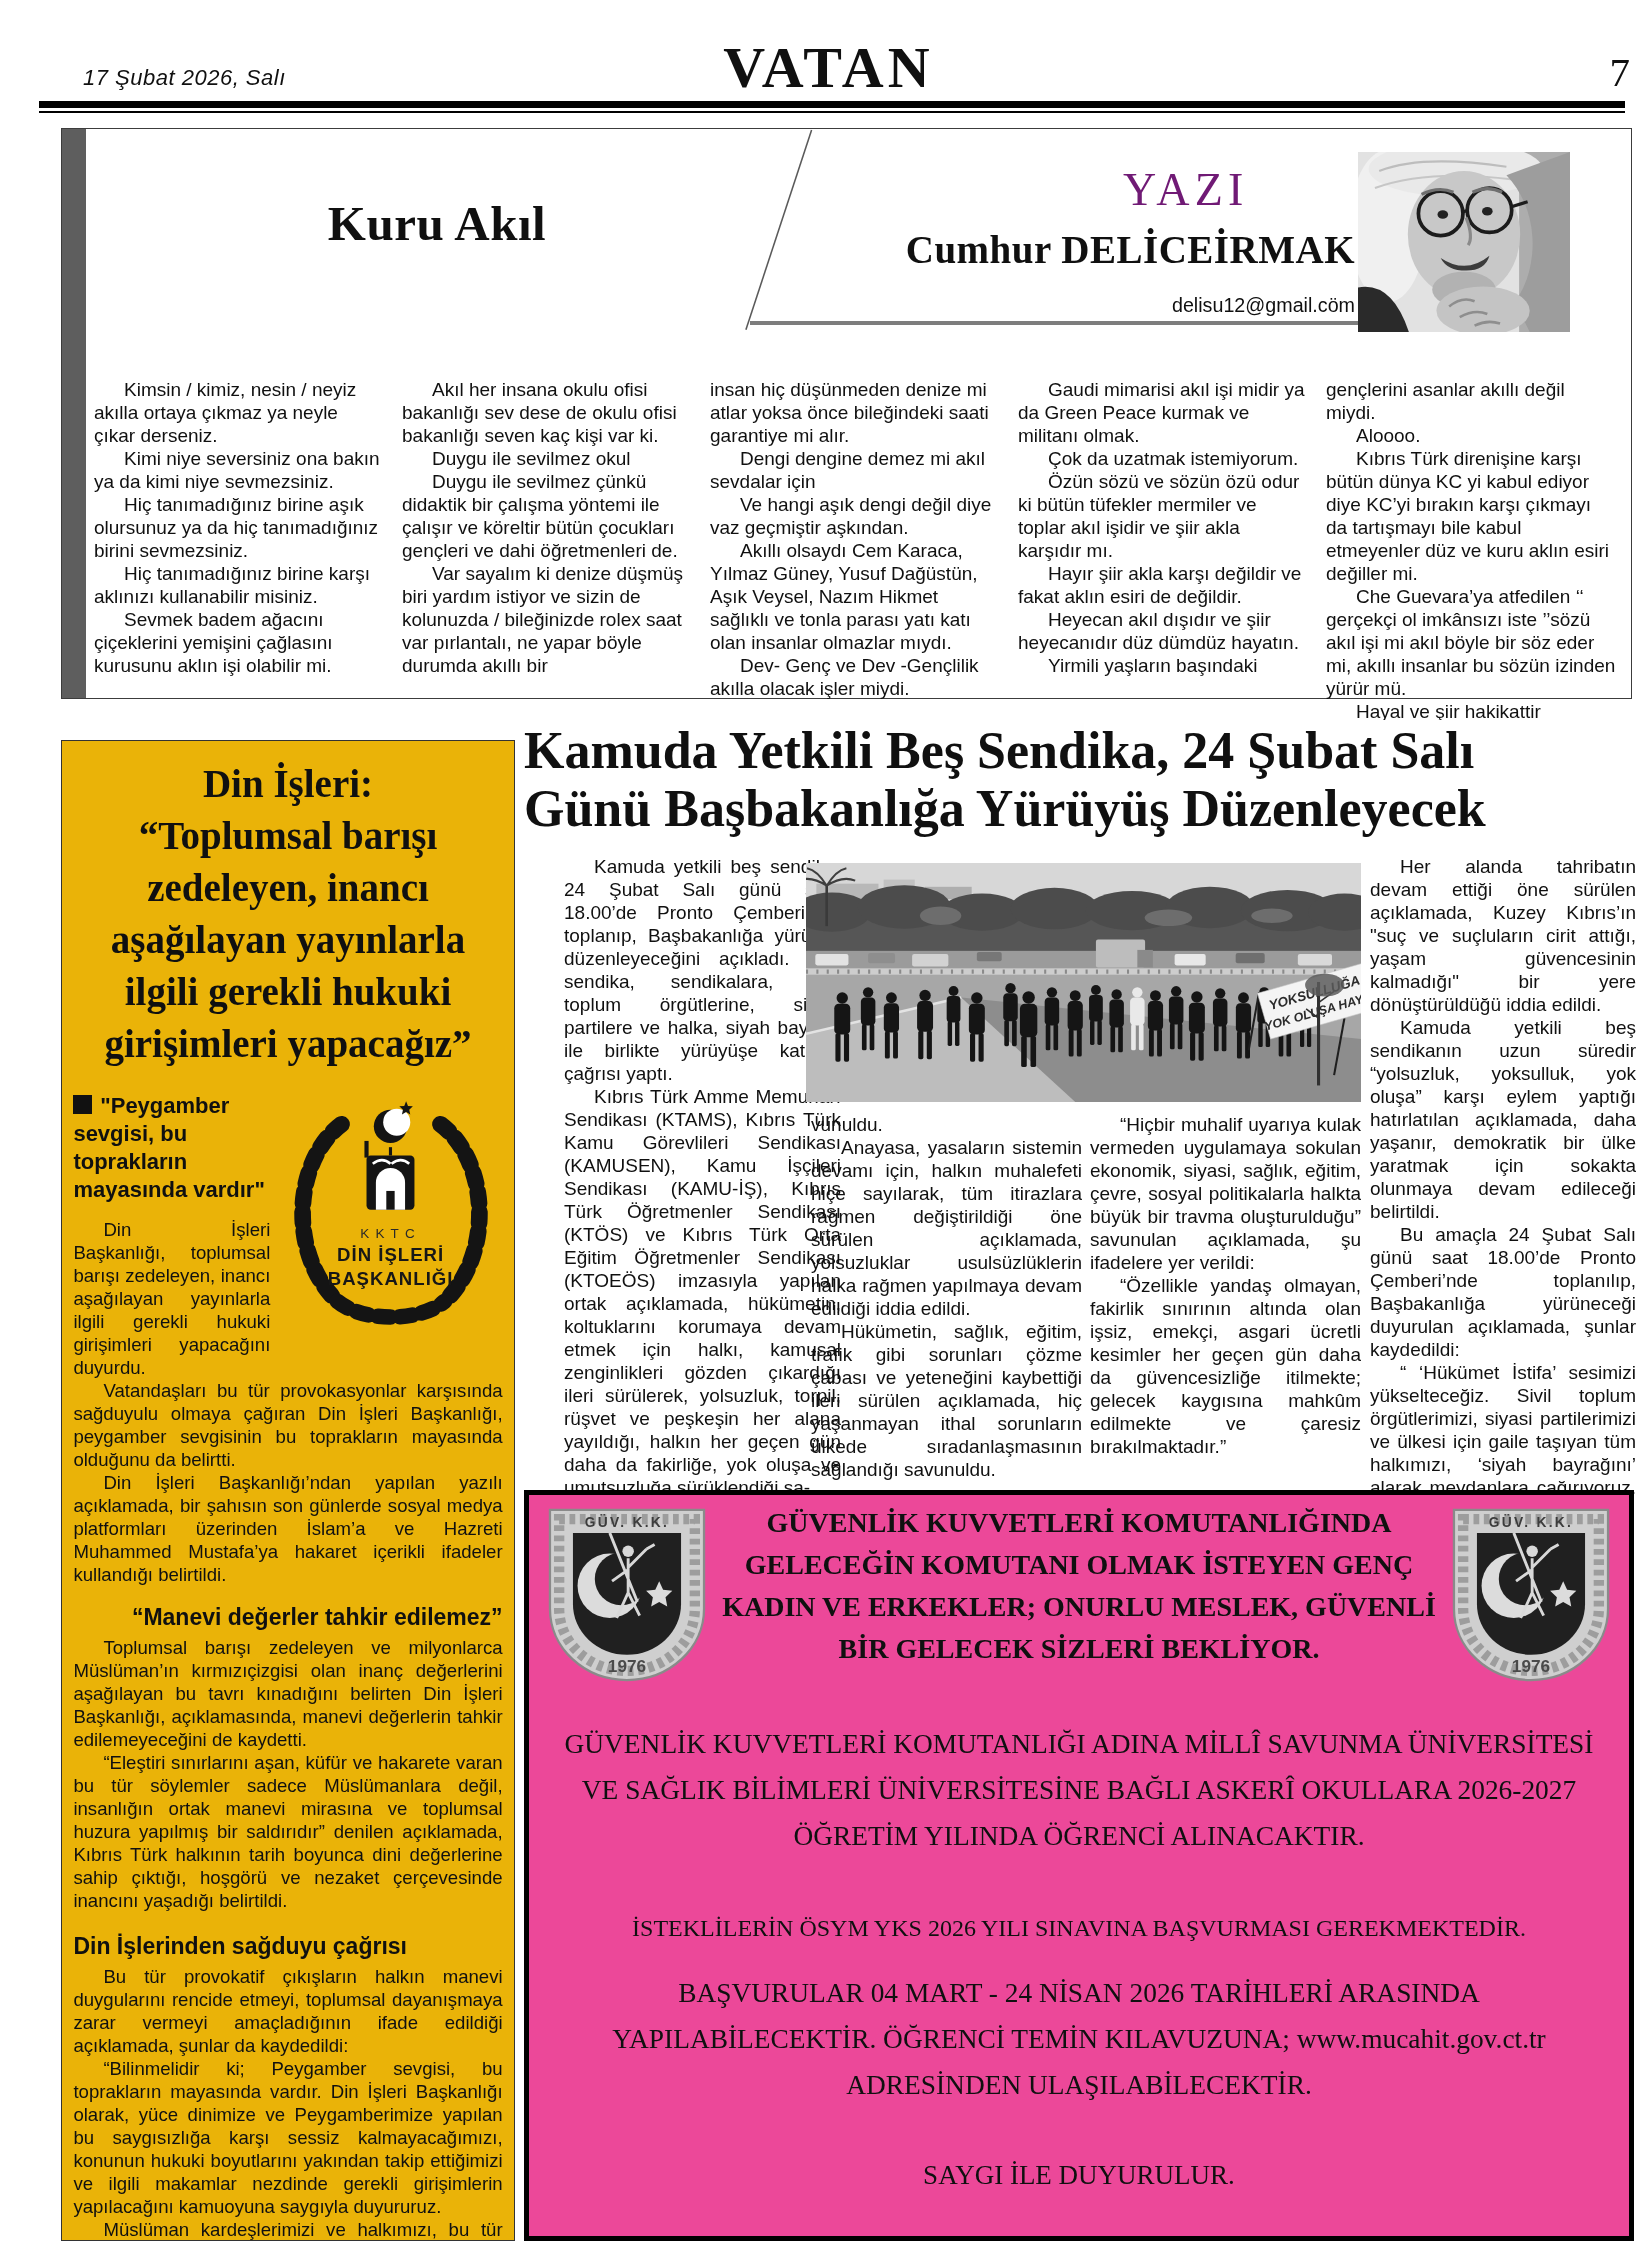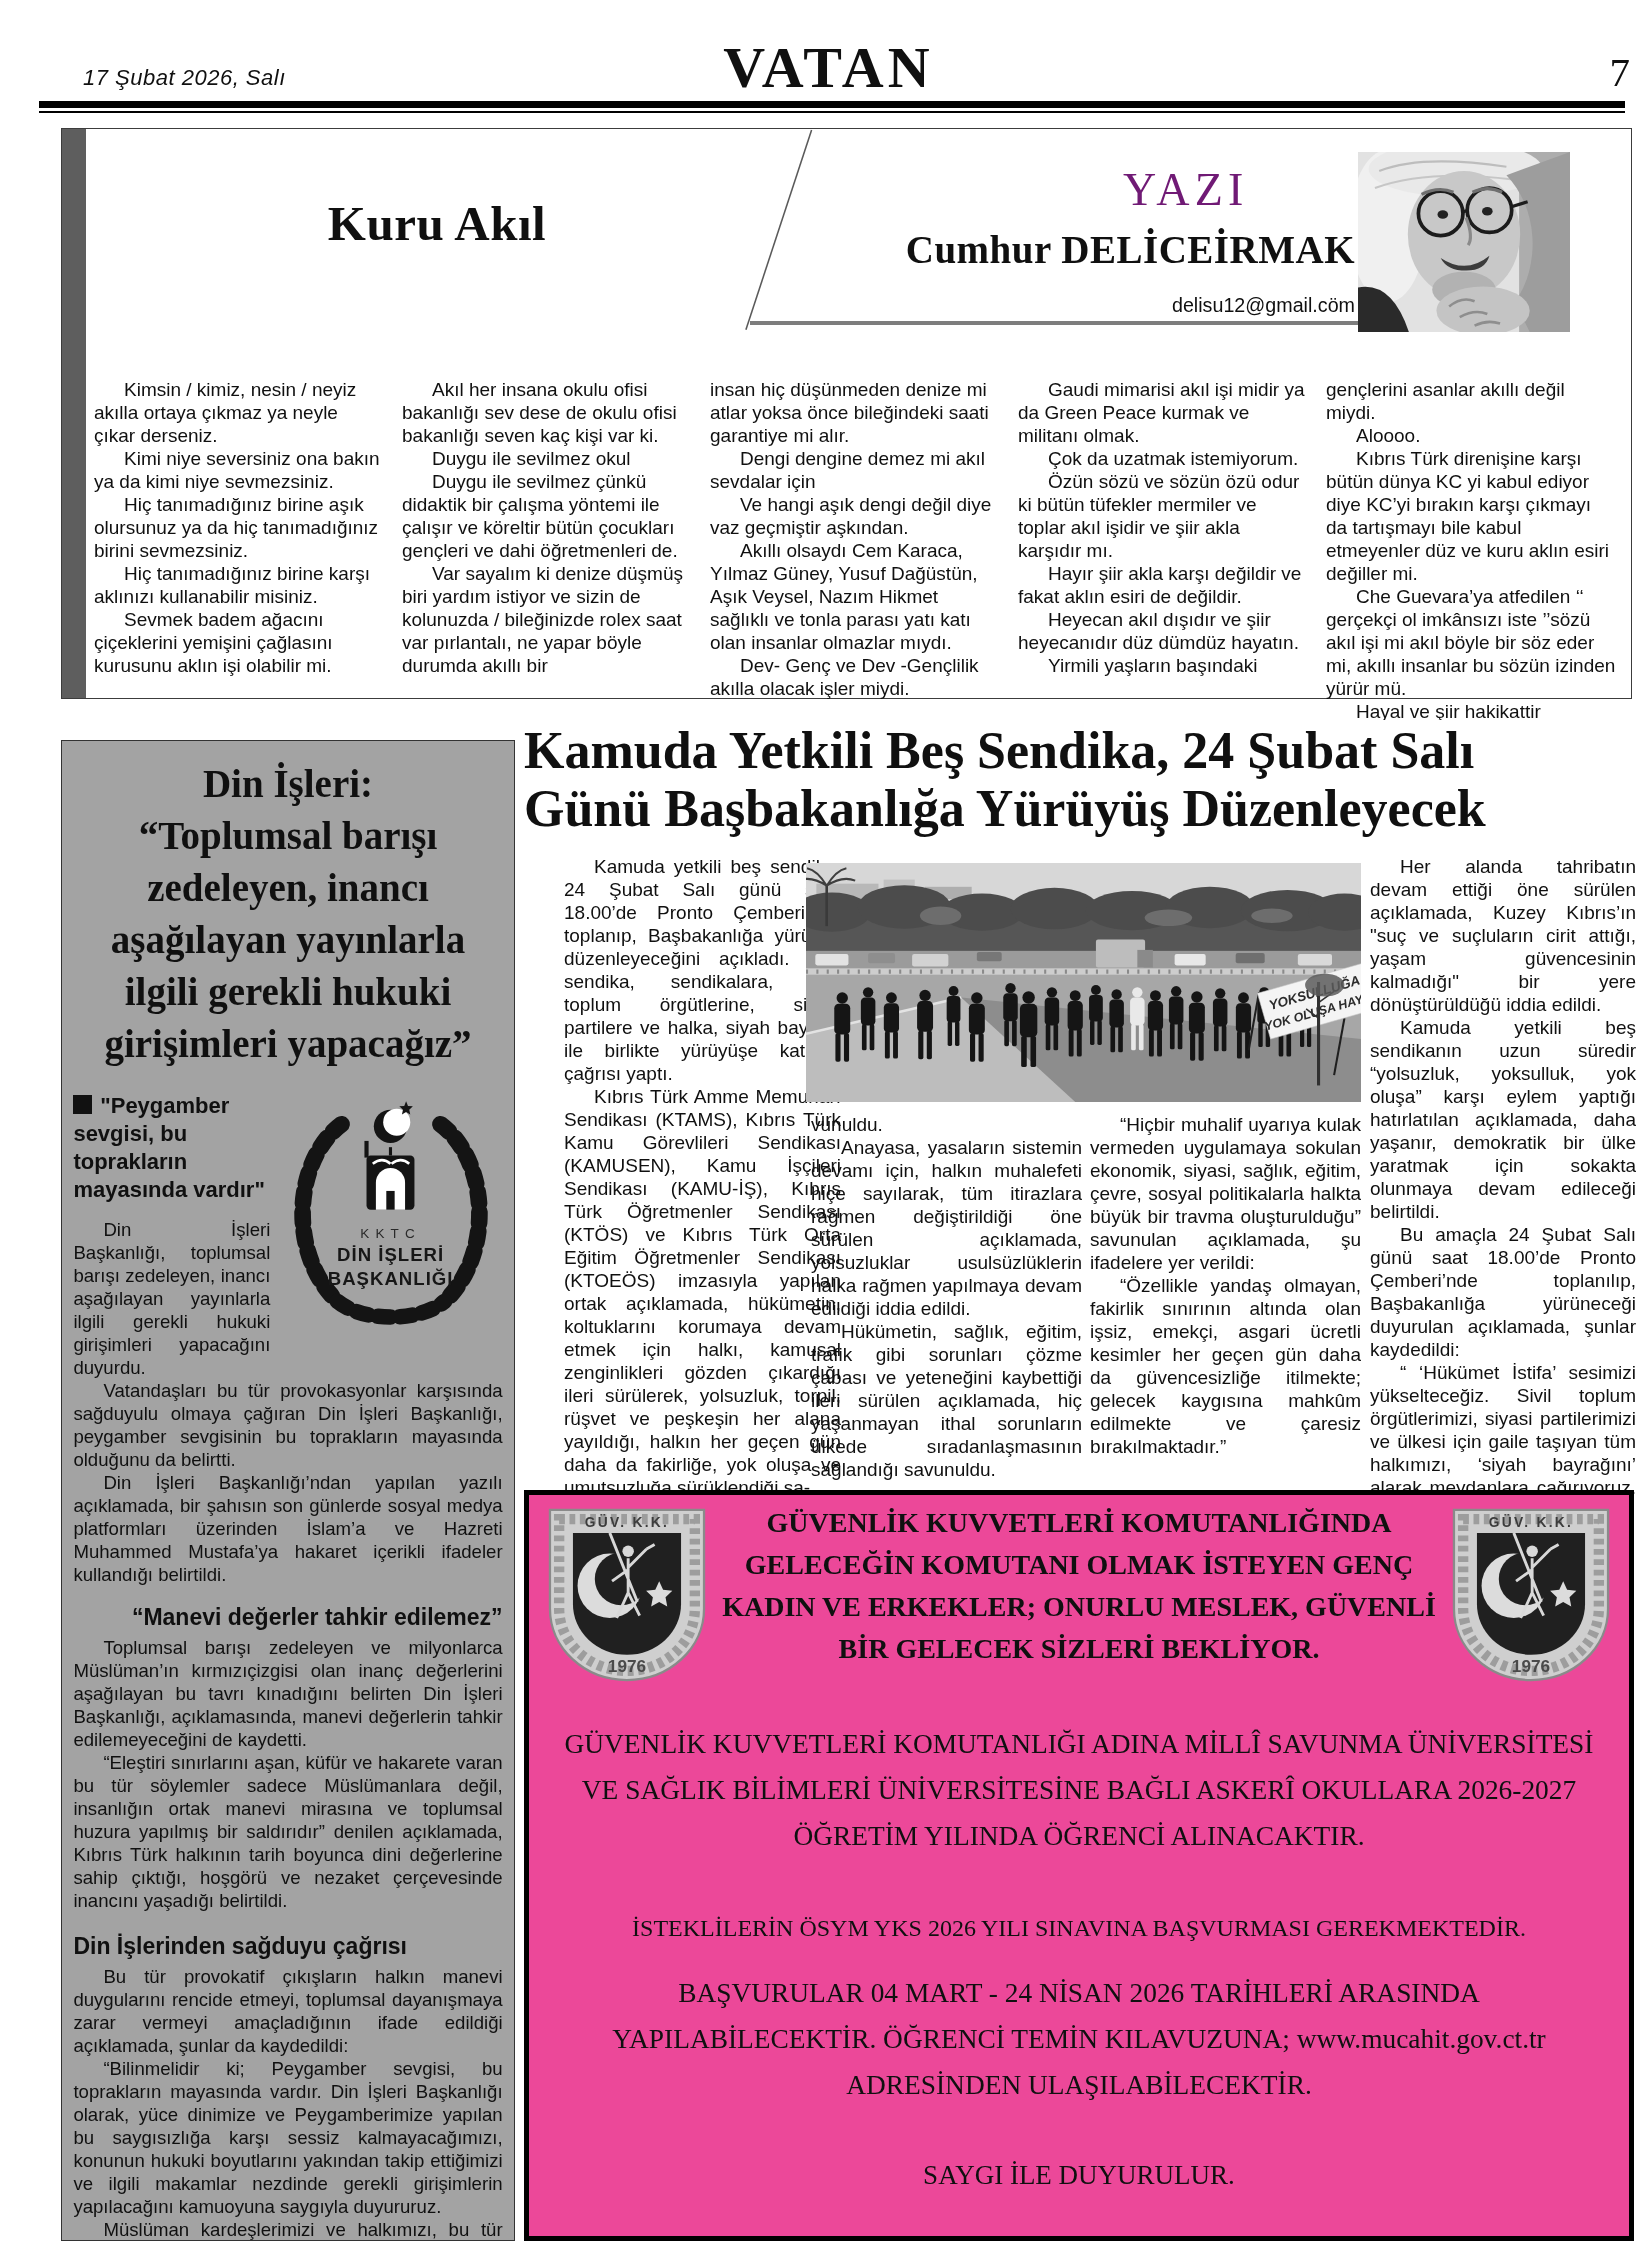--- a/index.html
+++ b/index.html
@@ -23,21 +23,21 @@
   .email{left:983px;top:165px;width:310px;text-align:right;font-size:19.7px;}
   .author-rule{left:688px;top:192px;width:670px;height:3.6px;background:#7d7d7d;}
   .portrait{left:1296px;top:23px;width:212px;height:180px;}
   .kuru-cols{left:0;top:217px;width:100%;height:345px;margin-top:32px;}
   .col{position:absolute;top:0;width:290px;height:342px;overflow:hidden;font-size:19px;line-height:23px;}
   .para{margin:0;text-indent:30px;}
   .cont .para:first-child{text-indent:0;}
   .diag-svg{left:0;top:0;width:1568px;height:568px;}
 
   
-  .din-box{left:61px;top:740px;width:454px;height:1501px;border:1.6px solid #333;box-sizing:border-box;background:#a3a3a3;overflow:hidden;padding:8.3px 11.4px;}
+  .din-box{left:61px;top:740px;width:454px;height:1501px;border:1.6px solid #333;box-sizing:border-box;background:#eab308;overflow:hidden;padding:8.3px 11.4px;}
   .din-headline{margin-top:8.3px;text-align:center;font-weight:700;}
   .din-h{font-family:"Liberation Serif",serif;font-size:39px;line-height:52px;}
   .din-flow{margin-top:22px;font-size:18.6px;line-height:23px;text-align:justify;}
   .din-logo{float:right;width:224px;height:245px;position:relative;margin:3.1px 0 5.2px 8.3px;}
   .din-logo-svg{position:absolute;left:0;top:0;width:100%;height:100%;}
   .din-logo-kktc{position:absolute;left:0;top:127px;width:100%;text-align:center;font-size:13.5px;letter-spacing:6.2px;color:#2a2a2a;}
   .din-logo-l1{position:absolute;left:0;top:148px;width:100%;text-align:center;font-size:18.6px;font-weight:700;color:#171717;letter-spacing:1px;}
   .din-logo-l2{position:absolute;left:0;top:172px;width:100%;text-align:center;font-size:18.6px;font-weight:700;color:#171717;letter-spacing:1px;}
   .din-subhead{font-weight:700;font-size:22px;line-height:28px;text-align:left;margin:0 0 14.5px 0;}
   .bullet{display:inline-block;width:18.6px;height:18.6px;background:#111;margin-right:8.3px;vertical-align:-1px;}

